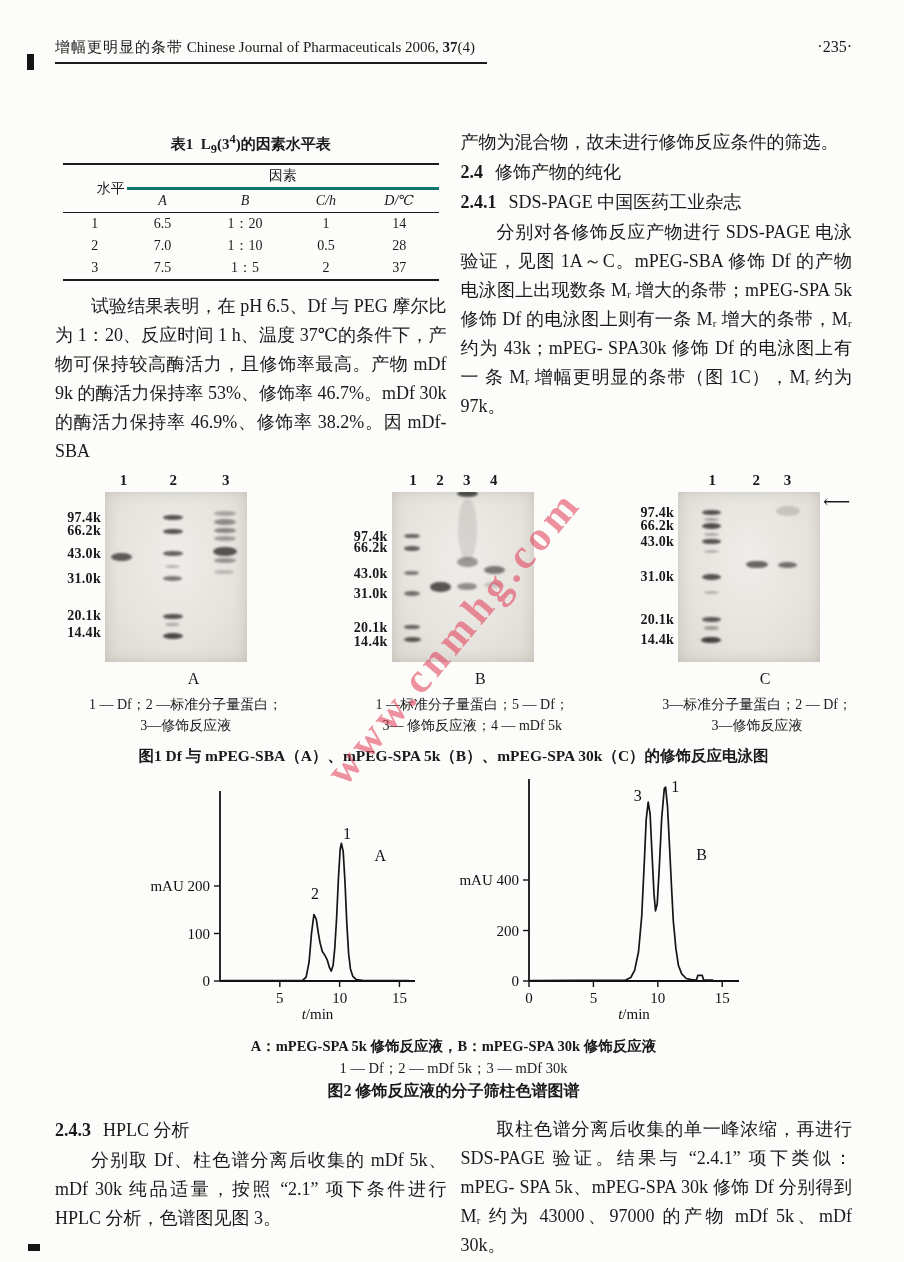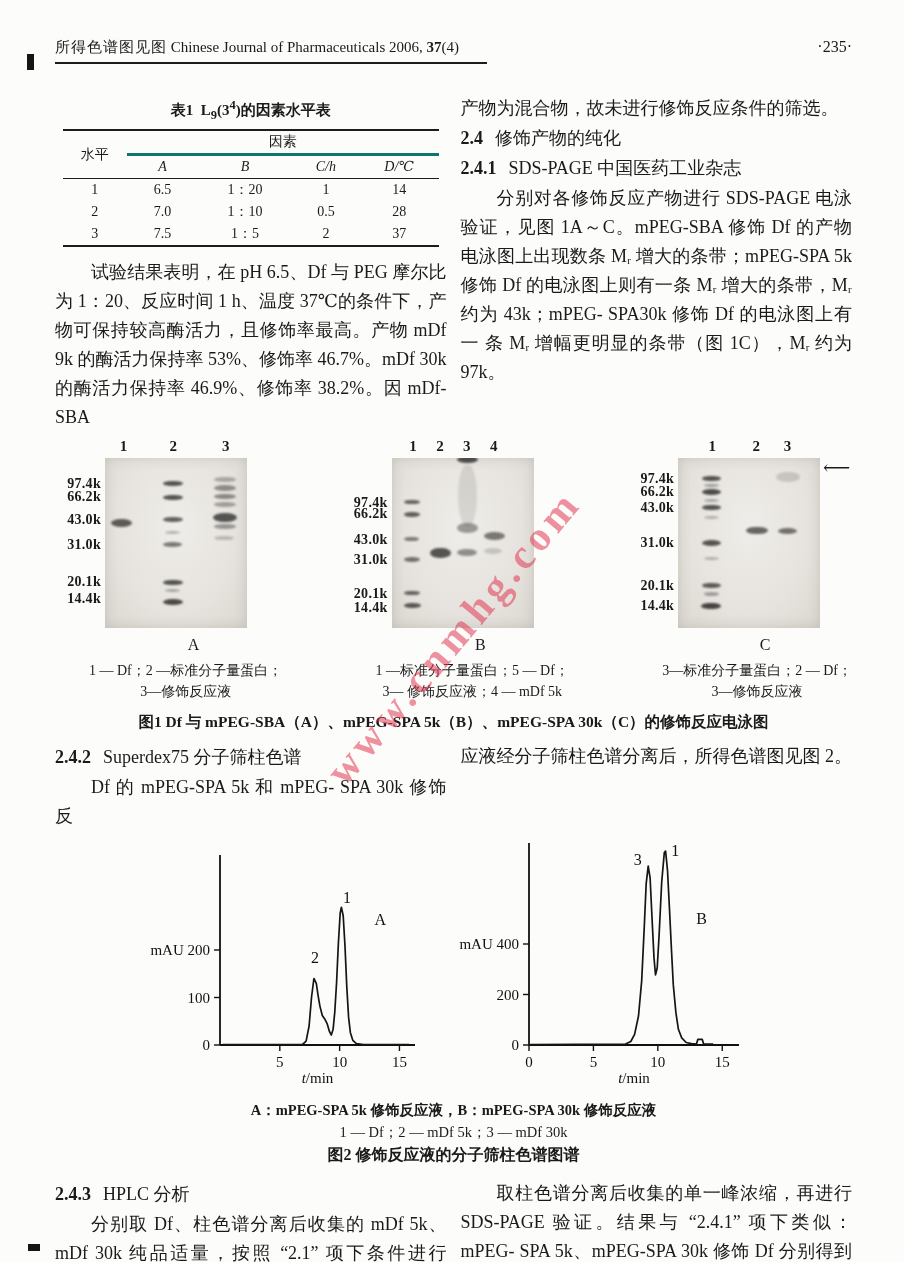--- a/index.html
+++ b/index.html
@@ -17,33 +17,33 @@
   
   .hdr { display:flex; justify-content:space-between; align-items:baseline; font-size:15px; }
   .hdr .jcn { letter-spacing:1px; }
   .hdr .vol { font-weight:bold; }
   .hdr .pageno { font-size:16px; }
   .hdr-rule { width:432px; height:2px; background:#1c1c1c; margin-top:5px; }
 
   
   .two-col { display:flex; gap:14px; }
   .col { width:392px; font-size:18px; line-height:29px; text-align:justify; }
-  .band1 { margin-top:30px; min-height:278px; }
+  .band1 { margin-top:64px; min-height:278px; }
   .indent { text-indent:2em; }
   .sec-h { margin:1px 0; }
   .sec-no { font-weight:bold; margin-right:12px; }
 
   
   .tbl-title { text-align:center; font-size:15px; font-weight:bold; line-height:22px; margin-bottom:3px; }
   table { width:96%; margin:0 auto; border-collapse:collapse; font-size:14px; line-height:20px; }
   table { border-top:2px solid #1c1c1c; border-bottom:2px solid #1c1c1c; }
   th,td { text-align:center; padding:1px 2px; font-weight:normal; }
   .factor-hd { border-bottom:3px solid #0f766e; }
   .sub-hd th { border-bottom:1px solid #1c1c1c; font-style:italic; }
-  .lvl-hd { border-bottom:1px solid #1c1c1c; }
+  .lvl-hd { border-bottom:1px solid #1c1c1c;text-align:right; }
 
   
   .fig1-row { display:flex; justify-content:space-between; margin-top:6px; }
   .gel-panel { position:relative; }
   .gel-inner { display:flex; }
   .gel-markers { position:relative; width:50px; height:170px; margin-top:20px; }
   .marker { position:absolute; right:4px; transform:translateY(-40%); font-size:14px; font-weight:600; letter-spacing:0.3px; }
   .gel-photo-col { position:relative; width:142px; }
   .gel-lane-row { position:relative; height:20px; }
   .lane-num { position:absolute; transform:translateX(-50%); font-size:15px; font-weight:600; }
@@ -81,21 +81,21 @@
   .scan-mark-a { position:absolute; left:27px; top:54px; width:7px; height:16px; background:#151515; }
   .scan-mark-b { position:absolute; left:28px; top:1244px; width:12px; height:7px; background:#151515; }
 </style>
 </head>
 <body>
 
 <div class="page">
 
   <div class="hdr">
     <div>
-      <span class="jcn">所得色谱图见图</span>
+      <span class="jcn">增幅更明显的条带</span>
       <span>Chinese Journal of Pharmaceuticals 2006,</span>
       <span class="vol">37</span><span>(4)</span>
     </div>
     <div class="pageno">·235·</div>
   </div>
   <div class="hdr-rule"></div>
 
   <div class="two-col band1">
     <div class="col">
       <div class="tbl-title">
@@ -261,29 +261,20 @@
             </div>
           <div class="gel-arrow" style="top: 13%; display: block;">⟵</div>
         </div>
       </div>
       <div class="gel-letter">C</div>
       <div class="gel-cap"><span>3—标准分子量蛋白；2 — Df；</span><br><span>3—修饰反应液</span></div>
     </div>
   </div>
   <div class="fig1-caption">图1  Df 与 mPEG-SBA（A）、mPEG-SPA 5k（B）、mPEG-SPA 30k（C）的修饰反应电泳图</div>
 
-  <div class="two-col band242">
-    <div class="col">
-      <div class="sec-h"><span class="sec-no">2.4.2</span><span>Superdex75 分子筛柱色谱</span></div>
-      <p class="indent" style="margin:0">Df 的 mPEG-SPA 5k 和 mPEG- SPA 30k 修饰反</p>
-    </div>
-    <div class="col">
-      <p style="margin:0">应液经分子筛柱色谱分离后，所得色谱图见图 2。</p>
-    </div>
-  </div>
 
   <div class="fig2-row">
     <figure class="chart"><svg width="285" height="242">
           <line x1="80" y1="10" x2="80" y2="200" stroke="#111" stroke-width="1.8"></line>
           <line x1="80" y1="200" x2="275" y2="200" stroke="#111" stroke-width="1.8"></line>
           <line x1="80" y1="200" x2="74" y2="200" stroke="#111" stroke-width="1.4"></line>
           <text x="70" y="205" text-anchor="end" font-size="15">0</text>
           <line x1="80" y1="152.5" x2="74" y2="152.5" stroke="#111" stroke-width="1.4"></line>
           <text x="70" y="157.5" text-anchor="end" font-size="15">100</text>
           <line x1="80" y1="105" x2="74" y2="105" stroke="#111" stroke-width="1.4"></line>

